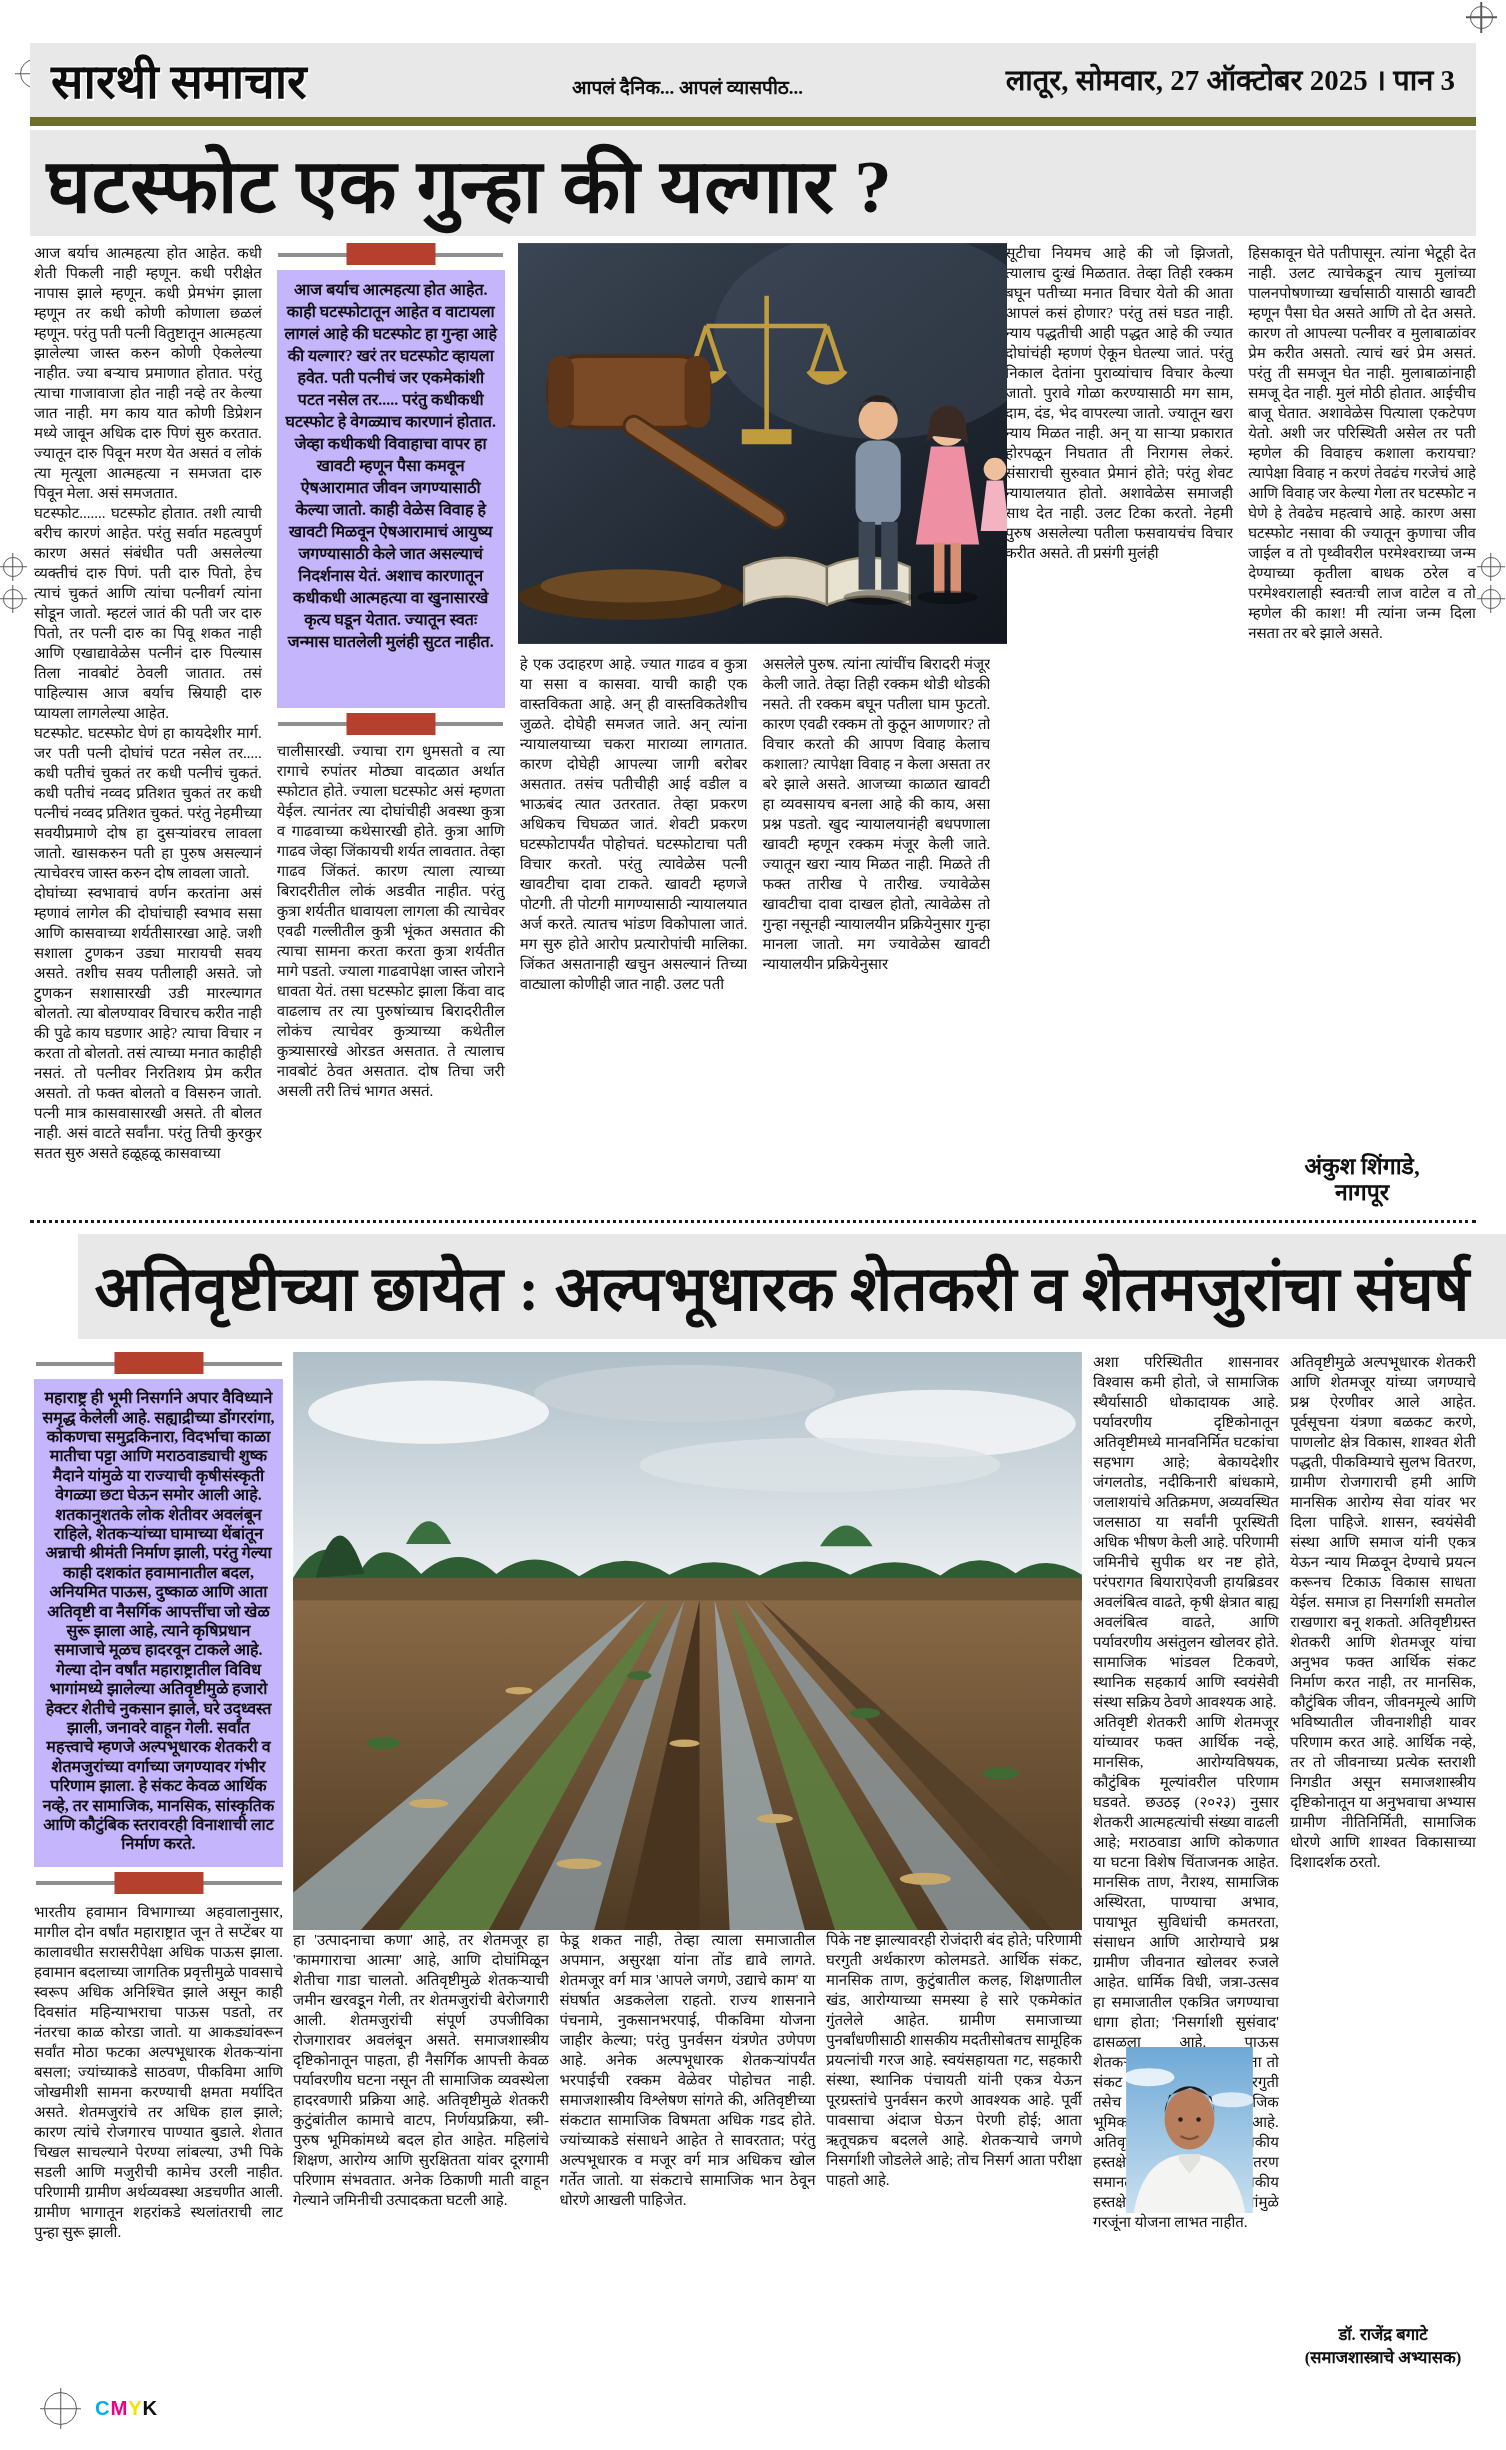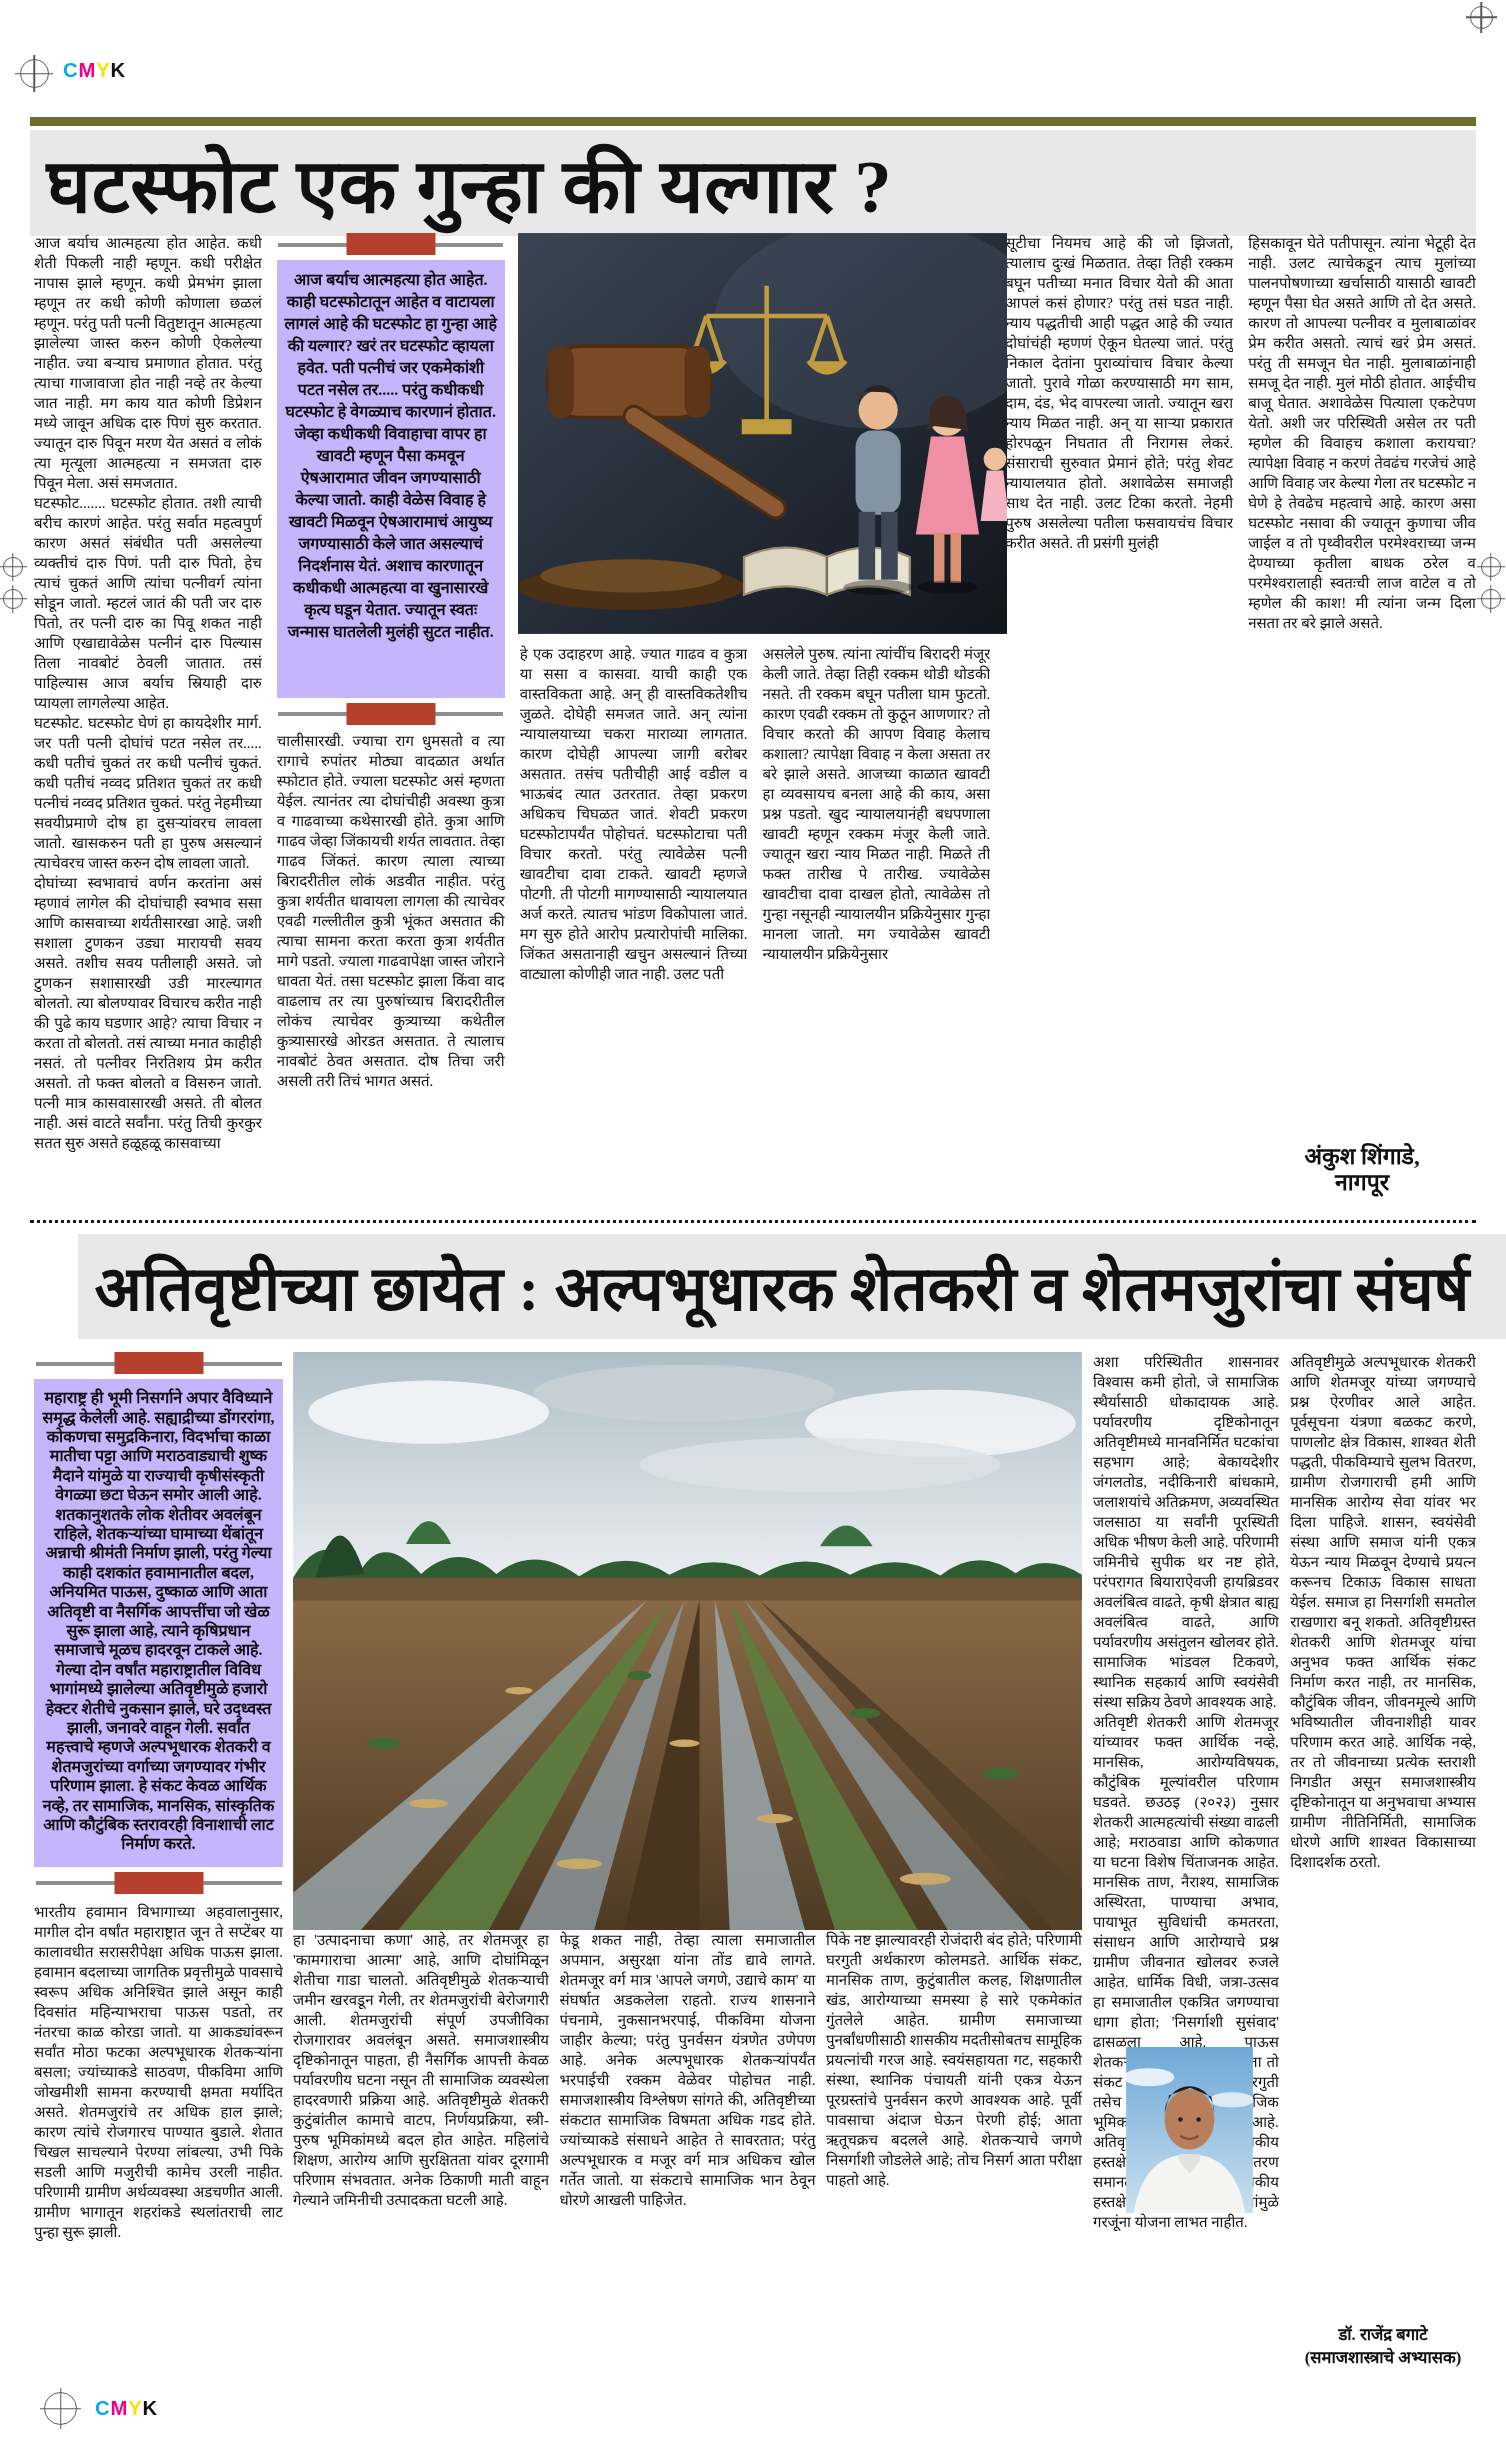--- a/index.html
+++ b/index.html
@@ -26,21 +26,21 @@
   
   #h1-band{top:130px;height:106px;}
   #h1-band .bigh{position:absolute;left:16.6px;top:0;height:106px;line-height:113px;font-size:75px;font-weight:bold;white-space:nowrap;letter-spacing:0.8px;}
   #h2-band{top:1234px;height:105px;margin-left:48px;}
   #h2-band .bigh{position:absolute;left:16.6px;top:0;height:105px;line-height:111px;font-size:62px;font-weight:bold;white-space:nowrap;}
 
   #dotted-rule{position:absolute;left:30px;top:1220px;width:1446px;height:0;border-top:3.8px dotted #1a1a1a;}
 
   
   .grid{position:absolute;display:flex;}
-  #a1-grid{left:34px;top:233px;width:1442px;height:967px;gap:15px;align-items:center;}
+  #a1-grid{left:34px;top:243px;width:1442px;height:967px;gap:15px;align-items:center;}
   .a1col{width:231px;height:100%;overflow:hidden;}
   .coltext{font-size:15px;line-height:20px;text-align:justify;white-space:pre-line;overflow:hidden;}
   .flexcol{display:flex;flex-direction:column;}
   .grow{flex:1 1 auto;min-height:0;}
 
   .boxdeco{position:relative;height:22.6px;flex:0 0 auto;}
   .boxdeco .line{position:absolute;left:1.5px;right:1.5px;top:9.8px;height:3.8px;background:#8f8f8f;}
   .boxdeco .tab{position:absolute;left:50%;transform:translateX(-50%);top:0;width:89px;height:22px;background:#b6402e;}
   .introbox{background:#c4b5fd;padding:9px 7.5px;font-weight:bold;text-align:center;overflow:hidden;flex:0 0 auto;}
   #a1-box{height:438px;font-size:16px;line-height:22px;margin:4.5px 0;}
@@ -71,20 +71,25 @@
   <div class="reg" style="left:19.6px;top:59px;width:29px;height:29px;"></div>
   <div class="cmyk" style="left:63px;top:59px;">
     <span class="c">C</span><span class="m">M</span><span class="y">Y</span><span class="k">K</span>
   </div>
   <div class="reg" style="left:1470px;top:6px;width:22.6px;height:22.6px;"></div>
   <div class="reg" style="left:3px;top:557px;width:19.6px;height:19.6px;"></div>
   <div class="reg" style="left:3px;top:589px;width:19.6px;height:19.6px;"></div>
   <div class="reg" style="left:1481px;top:557px;width:19.6px;height:19.6px;"></div>
   <div class="reg" style="left:1481px;top:589px;width:19.6px;height:19.6px;"></div>
 
+  <div class="band" id="header-band">
+    <div id="masthead">सारथी समाचार</div>
+    <div id="tagline">आपलं दैनिक... आपलं व्यासपीठ...</div>
+    <div id="dateline">लातूर, सोमवार, 27 ऑक्टोबर 2025 । पान 3</div>
+  </div>
   <div id="olive-rule"></div>
 
   <div class="band" id="h1-band">
     <div class="bigh">घटस्फोट एक गुन्हा की यल्गार ?</div>
   </div>
 
   <div class="grid" id="a1-grid">
     <div class="a1col">
       <div class="coltext" style="height:100%;">आज बर्याच आत्महत्या होत आहेत. कधी शेती पिकली नाही म्हणून. कधी परीक्षेत नापास झाले म्हणून. कधी प्रेमभंग झाला म्हणून तर कधी कोणी कोणाला छळलं म्हणून. परंतु पती पत्नी वितुष्टातून आत्महत्या झालेल्या जास्त करुन कोणी ऐकलेल्या नाहीत. ज्या बऱ्याच प्रमाणात होतात. परंतु त्याचा गाजावाजा होत नाही नव्हे तर केल्या जात नाही. मग काय यात कोणी डिप्रेशन मध्ये जावून अधिक दारु पिणं सुरु करतात. ज्यातून दारु पिवून मरण येत असतं व लोकं त्या मृत्यूला आत्महत्या न समजता दारु पिवून मेला. असं समजतात.
 घटस्फोट....... घटस्फोट होतात. तशी त्याची बरीच कारणं आहेत. परंतु सर्वात महत्वपुर्ण कारण असतं संबंधीत पती असलेल्या व्यक्तीचं दारु पिणं. पती दारु पितो, हेच त्याचं चुकतं आणि त्यांचा पत्नीवर्ग त्यांना सोडून जातो. म्हटलं जातं की पती जर दारु पितो, तर पत्नी दारु का पिवू शकत नाही आणि एखाद्यावेळेस पत्नीनं दारु पिल्यास तिला नावबोटं ठेवली जातात. तसं पाहिल्यास आज बर्याच स्रियाही दारु प्यायला लागलेल्या आहेत.

